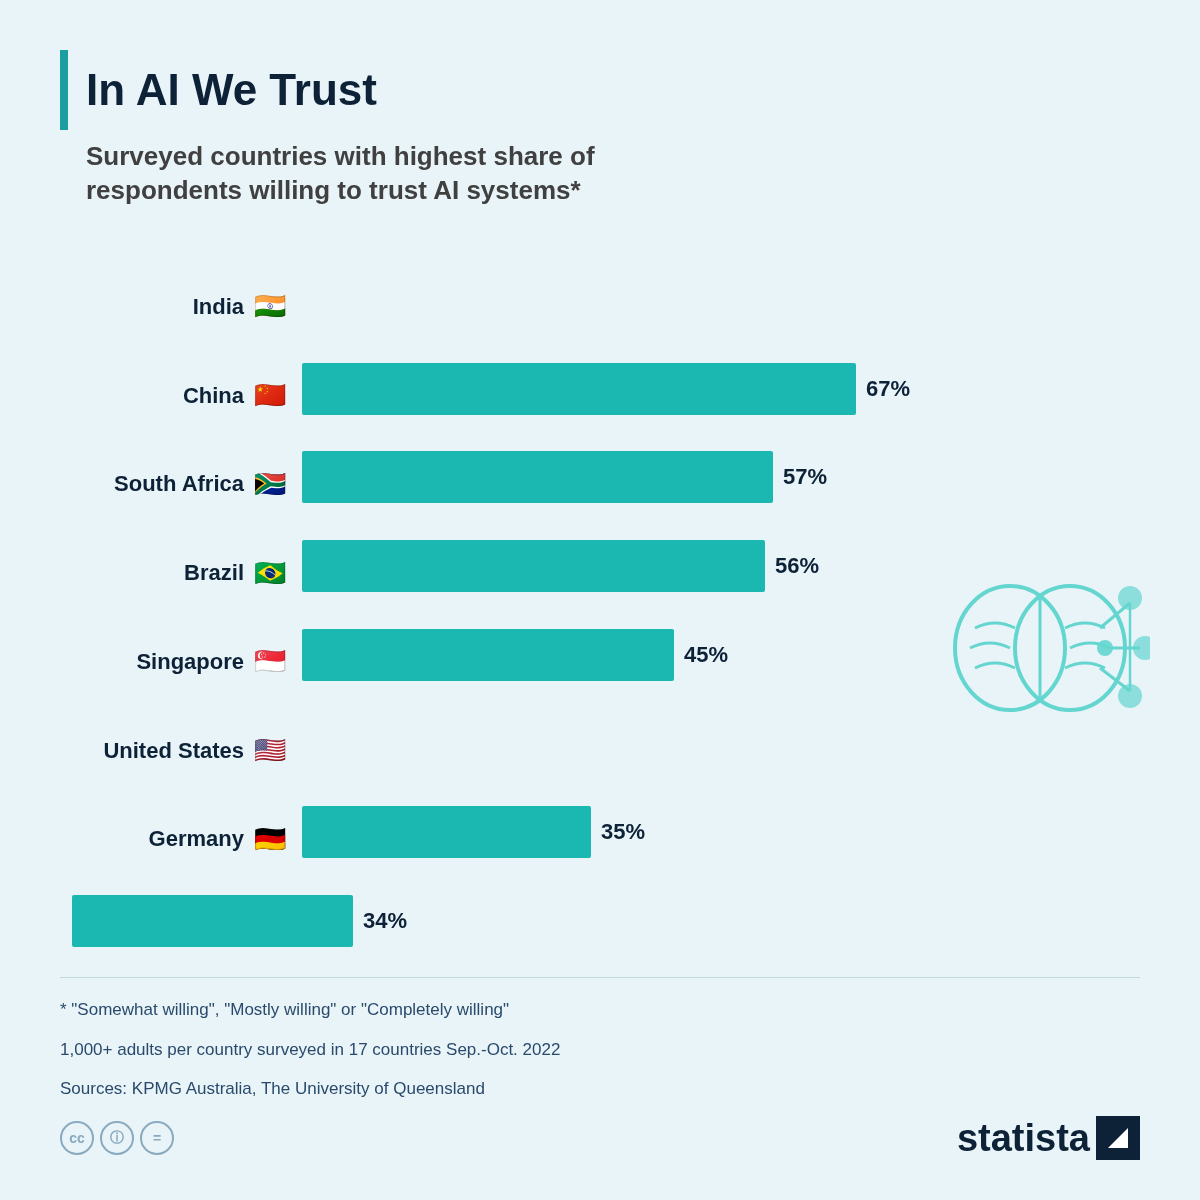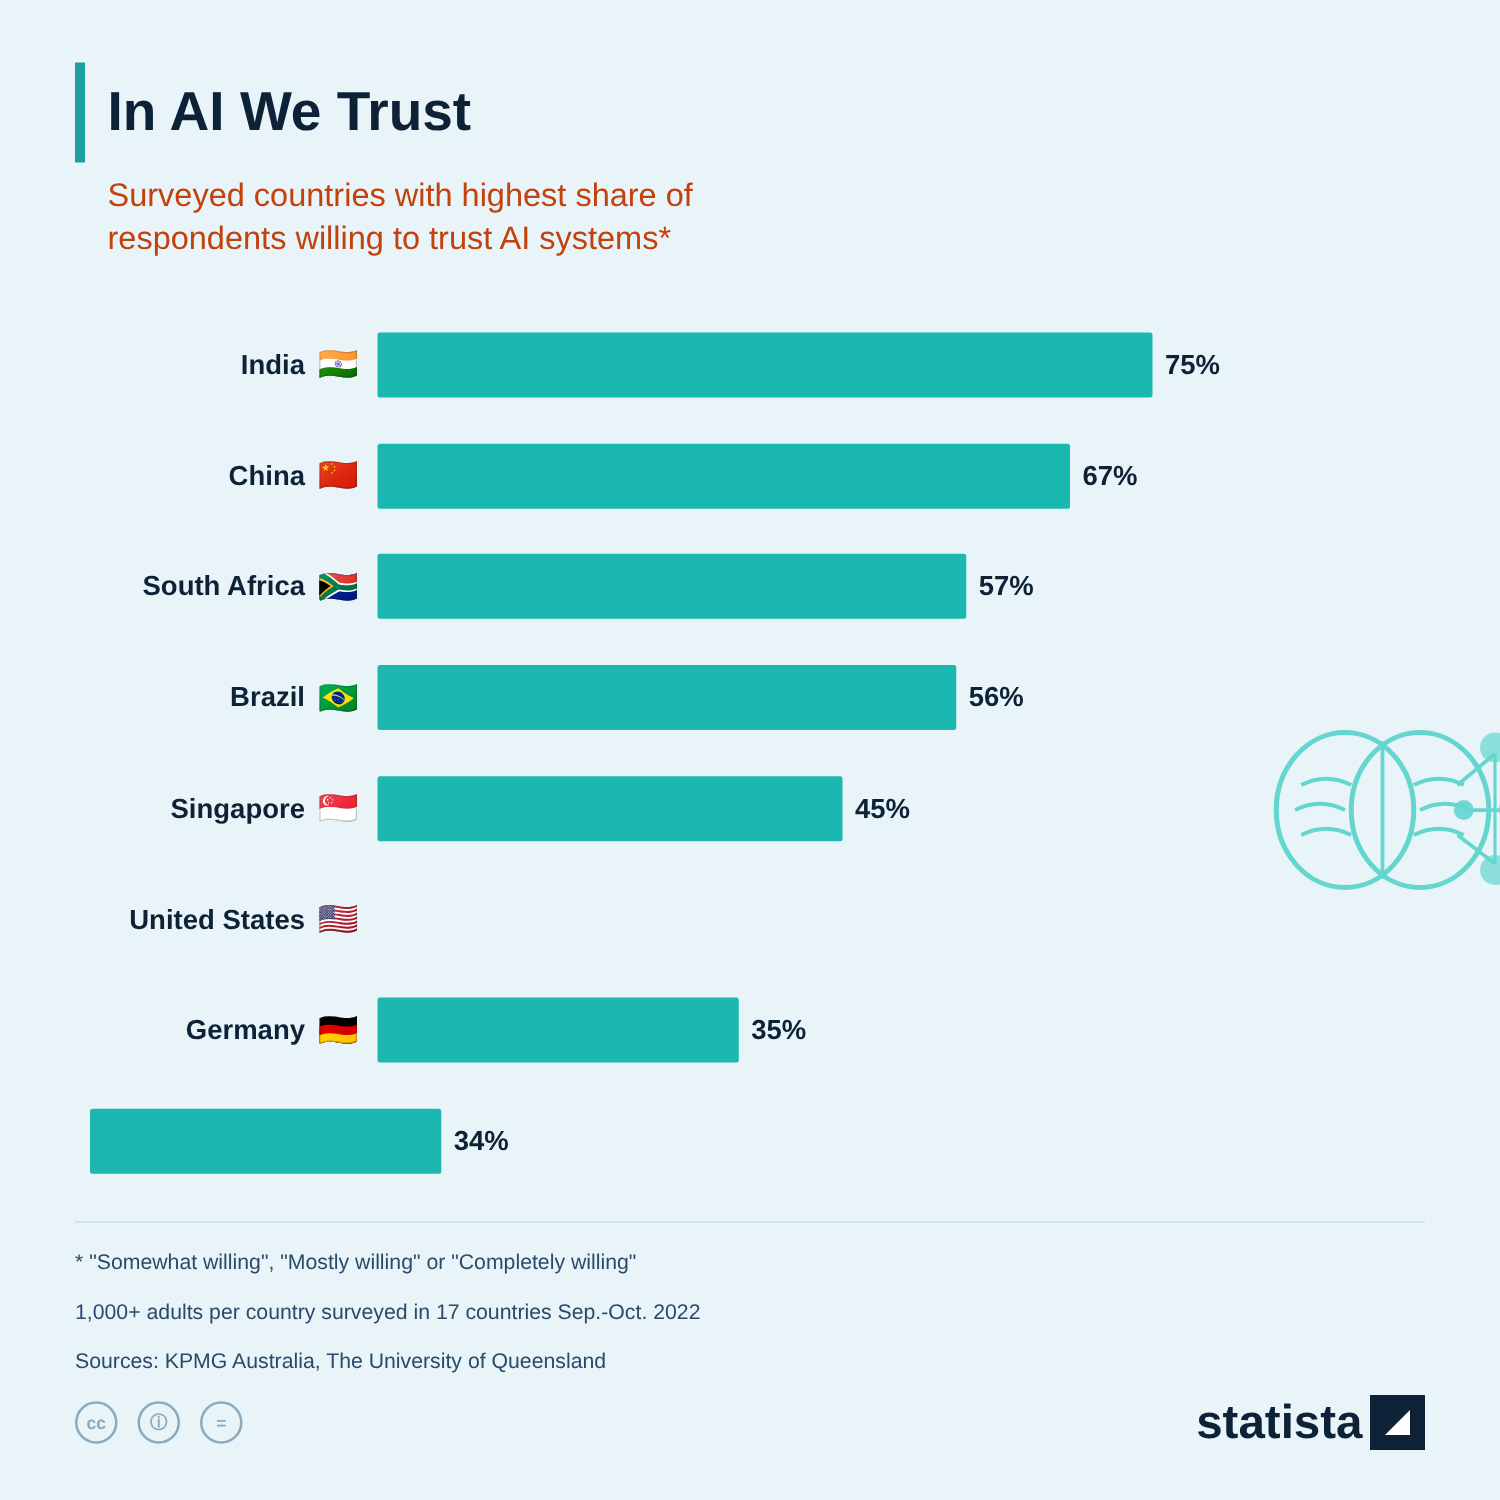--- a/index.html
+++ b/index.html
@@ -33,41 +33,41 @@
       flex-shrink: 0;
     }
     .title {
       font-size: 44px;
       font-weight: 900;
       color: #0d2137;
       line-height: 1;
     }
     .subtitle {
       font-size: 26px;
-      color: #c2410c;
-      font-weight: 400;
+      color: #404040;
+      font-weight: 700;
       margin-left: 26px;
       margin-bottom: 30px;
       line-height: 1.3;
     }
     .chart-area {
       display: flex;
       flex: 1;
       gap: 0;
     }
     .bars-section {
       flex: 1;
       display: flex;
       flex-direction: column;
       justify-content: space-around;
       padding-right: 20px;
     }
     .bar-row {
       display: flex;
-      align-items: center;
+      align-items: flex-end;
       height: 68px;
     }
     .country-label {
       display: flex;
       align-items: center;
       gap: 8px;
       width: 230px;
       justify-content: flex-end;
       flex-shrink: 0;
     }
@@ -124,21 +124,21 @@
       line-height: 1.6;
       margin-bottom: 12px;
     }
     .footer-bottom {
       display: flex;
       align-items: center;
       justify-content: space-between;
     }
     .license-icons {
       display: flex;
-      gap: 16px;
+      gap: 6px;
       align-items: center;
     }
     .license-circle {
       width: 34px;
       height: 34px;
       border-radius: 50%;
       border: 2px solid #8aaabf;
       display: flex;
       align-items: center;
       justify-content: center;
@@ -178,24 +178,20 @@
     </div>
     <div class="subtitle">Surveyed countries with highest share of<br>respondents willing to trust AI systems*</div>
   </div>
 
   <div class="chart-area">
     <div class="bars-section" id="bars-section">
     <div class="bar-row">
       <div class="country-label">
         <span class="country-name">India</span>
         <div class="flag">🇮🇳</div>
-      </div>
-      <div class="bar-container">
-        <div class="bar" style="width:620px"></div>
-        <span class="bar-value">75%</span>
       </div>
     </div>
         <div class="bar-row">
       <div class="country-label">
         <span class="country-name">China</span>
         <div class="flag">🇨🇳</div>
       </div>
       <div class="bar-container">
         <div class="bar" style="width:554px"></div>
         <span class="bar-value">67%</span>

